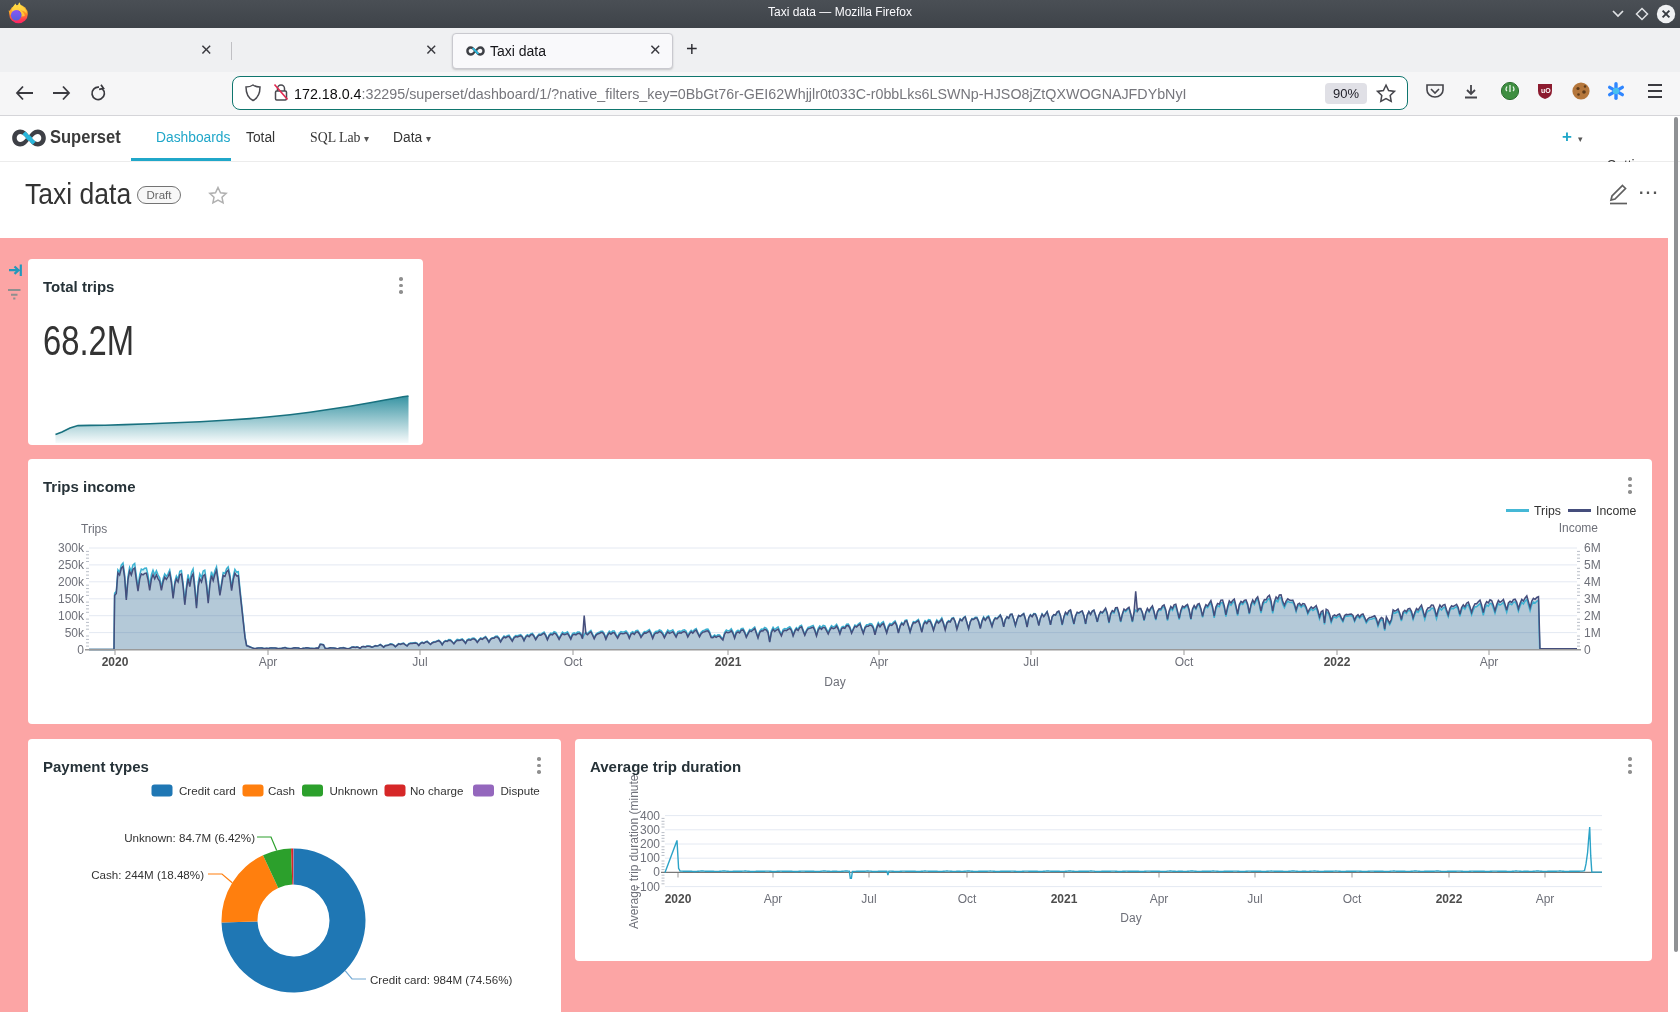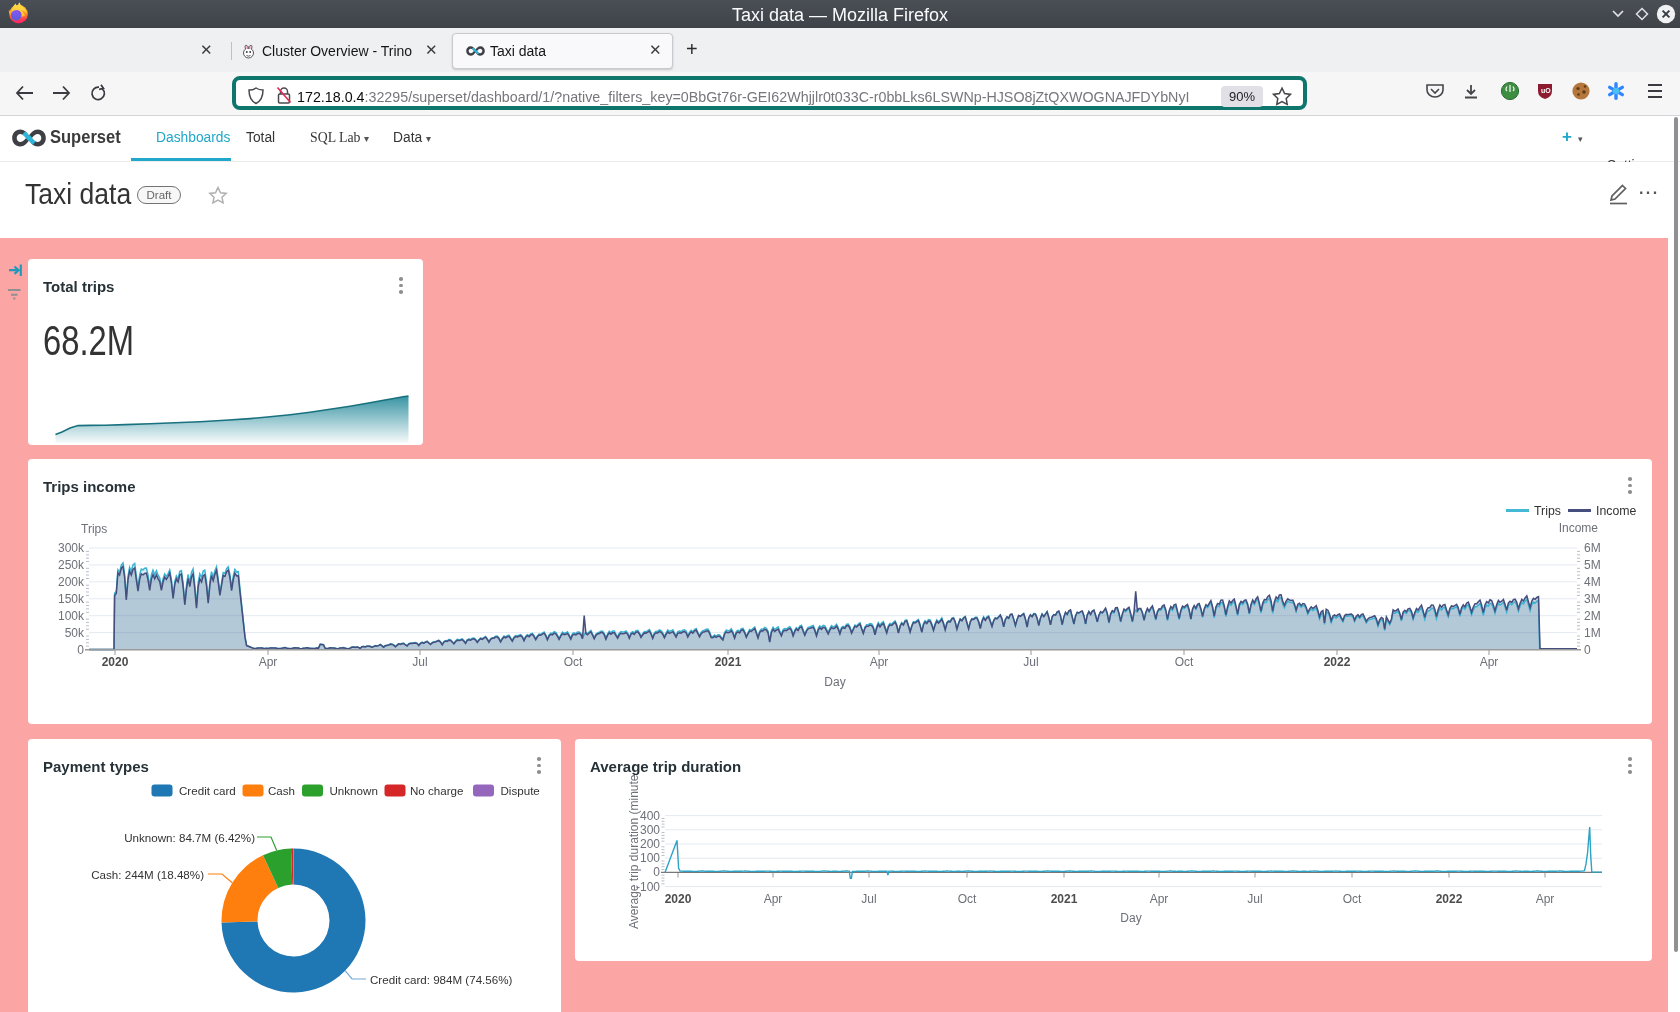--- a/index.html
+++ b/index.html
@@ -1,30 +1,30 @@
 <!DOCTYPE html>
 <html><head><meta charset="utf-8">
 <style>
 * { margin:0; padding:0; box-sizing:border-box; }
 html,body { width:1680px; height:1012px; overflow:hidden; font-family:"Liberation Sans", sans-serif; }
 .abs { position:absolute; }
 
 #titlebar { position:absolute; left:0; top:0; width:1680px; height:28px;
   background:linear-gradient(#4a4f55,#3e4349); }
 #titlebar .title { position:absolute; left:0; right:0; top:5px; text-align:center;
-  font-size:18px; color:#fbfbfe; }
+  font-size:12px; color:#fbfbfe; }
 #tabbar { position:absolute; left:0; top:28px; width:1680px; height:44px; background:#eff0f2; }
 .tab { position:absolute; top:5px; height:36px; display:flex; align-items:center; font-size:14px; color:#16161a; }
 #tab3 { left:452px; width:221px; background:#f9f9fb; border:1px solid #c9c9cf; border-radius:4px;
   box-shadow:0 1px 2px rgba(0,0,0,.18); }
 .tabsep { position:absolute; top:14px; width:1px; height:18px; background:#c0c0c4; }
 #urlrow { position:absolute; left:0; top:72px; width:1680px; height:44px; background:#f6f6f7;
   border-bottom:1px solid #d5d5d9; }
-#urlbox { position:absolute; left:232px; top:4px; width:1075px; height:34px; background:#fff;
-  border:4px solid #0f766e; border-radius:8px; }
+#urlbox { position:absolute; left:232px; top:4px; width:1176px; height:34px; background:#fff;
+  border:1px solid #0f766e; border-radius:8px; }
 #urltxt { position:absolute; left:61px; top:8px; font-size:15px; color:#0c0c0d; white-space:nowrap; transform:scaleX(0.952); transform-origin:0 0; }
 #urltxt span { color:#76767c; }
 .zoombadge { position:absolute; right:40px; top:6px; background:#e0e0e6; border-radius:4px;
   font-size:13px; color:#23222b; padding:3px 8px; }
 
 #snav { position:absolute; left:0; top:116px; width:1680px; height:46px; background:#fff;
   border-bottom:1px solid #ececec; }
 #snav .brand { position:absolute; left:50px; top:10px; font-size:19px; font-weight:bold; color:#3b3b3b; transform:scaleX(0.87); transform-origin:0 0;}
 .mitem { position:absolute; top:14px; font-size:13.8px; color:#353535; }
 #mi-dash { color:#20a7c9; }
@@ -79,30 +79,20 @@
    <path d="M17,10 l5,5 5,-5" stroke="#dfe1e4" stroke-width="1.7" fill="none"></path>
    <path d="M46,7.5 l5.5,5.5 -5.5,5.5 -5.5,-5.5 Z" stroke="#dfe1e4" stroke-width="1.5" fill="none"></path>
    <circle cx="70" cy="13" r="9.2" fill="#eff1f3"></circle>
    <path d="M66.6,9.6 l6.8,6.8 M73.4,9.6 l-6.8,6.8" stroke="#343a41" stroke-width="1.9"></path>
  </svg>
 </div>
 
 <div id="tabbar">
  <div class="x abs" style="left:200px;top:13px;font-size:15px;color:#3a3a40;">✕</div>
  <div class="tabsep" style="left:231px;"></div>
- <div class="tab" style="left:241px;width:200px;">
-   <svg width="15" height="15" style="position:static;flex:none;">
-     <circle cx="7.5" cy="9" r="5" fill="#fff" stroke="#555" stroke-width="1"></circle>
-     <path d="M4.5,5 Q3,0.5 6,1.5 Q7.5,2.2 7,5 M10.5,5 Q12,0.5 9,1.5 Q7.5,2.2 8,5" fill="#f8bad0" stroke="#555" stroke-width="0.9"></path>
-     <circle cx="5.8" cy="8" r="0.9" fill="#333"></circle>
-        <circle cx="9.2" cy="8" r="0.9" fill="#333"></circle>
-     <path d="M5.5,11.5 Q7.5,12.8 9.5,11.5" stroke="#333" stroke-width="0.8" fill="none"></path>
-   </svg>
-   <span style="margin-left:6px;">Cluster Overview - Trino</span>
- </div>
  <div class="x abs" style="left:425px;top:13px;font-size:15px;color:#3a3a40;">✕</div>
  <div id="tab3" class="tab">
    <svg width="21" height="12" viewBox="0 0 21 12" style="position:static;flex:none;margin-left:12px;">
      <path d="M5.6,1.3 C8,1.3 9.5,3.2 10.5,4.6 C11.5,3.2 13,1.3 15.4,1.3 C18,1.3 19.8,3.4 19.8,6 C19.8,8.6 18,10.7 15.4,10.7 C13,10.7 11.5,8.8 10.5,7.4 C9.5,8.8 8,10.7 5.6,10.7 C3,10.7 1.2,8.6 1.2,6 C1.2,3.4 3,1.3 5.6,1.3 Z M5.8,3.8 C4.5,3.8 3.7,4.8 3.7,6 C3.7,7.2 4.5,8.2 5.8,8.2 C7.2,8.2 8.2,6.9 8.9,6 C8.2,5.1 7.2,3.8 5.8,3.8 Z M15.2,3.8 C13.8,3.8 12.8,5.1 12.1,6 C12.8,6.9 13.8,8.2 15.2,8.2 C16.5,8.2 17.3,7.2 17.3,6 C17.3,4.8 16.5,3.8 15.2,3.8 Z" fill="#3e4046" fill-rule="evenodd"></path>
      <path d="M7.7,3.1 L13.3,8.9" stroke="#29b7dc" stroke-width="2.2" clip-path="url(#infclip)"></path>
    </svg>
    <span style="margin-left:4px;">Taxi data</span>
  </div>
  <div class="x abs" style="left:649px;top:13px;font-size:15px;color:#3a3a40;">✕</div>
  <div class="abs" style="left:686px;top:10px;font-size:20px;color:#2a2a30;font-weight:400;">+</div>

